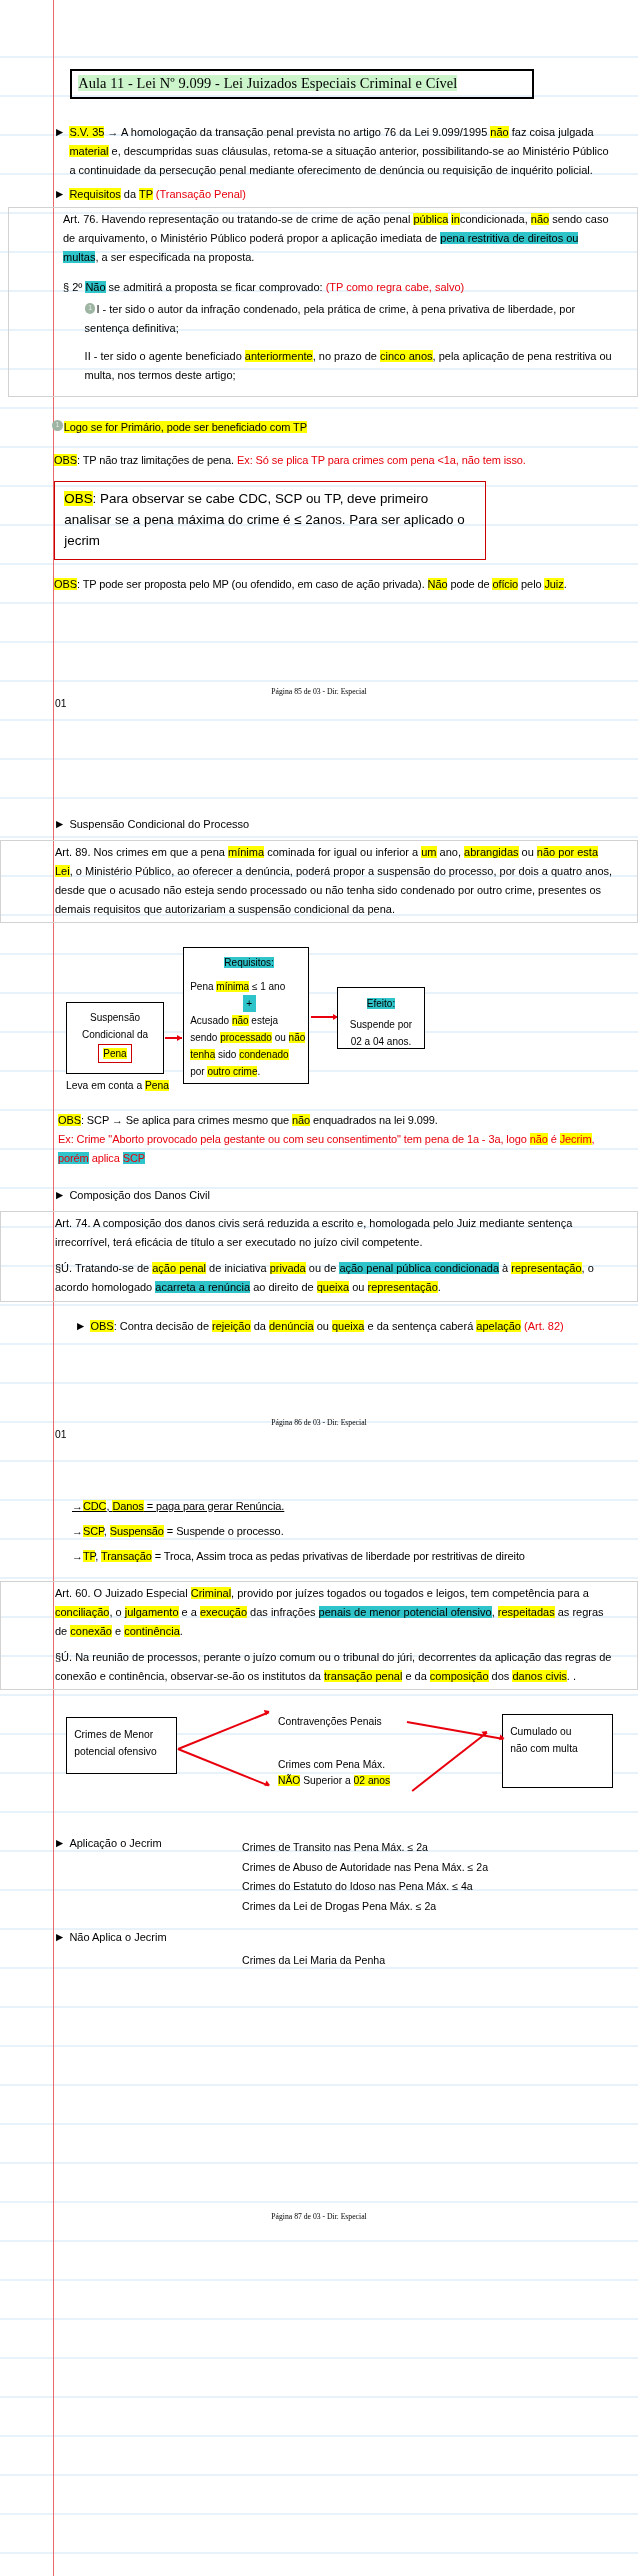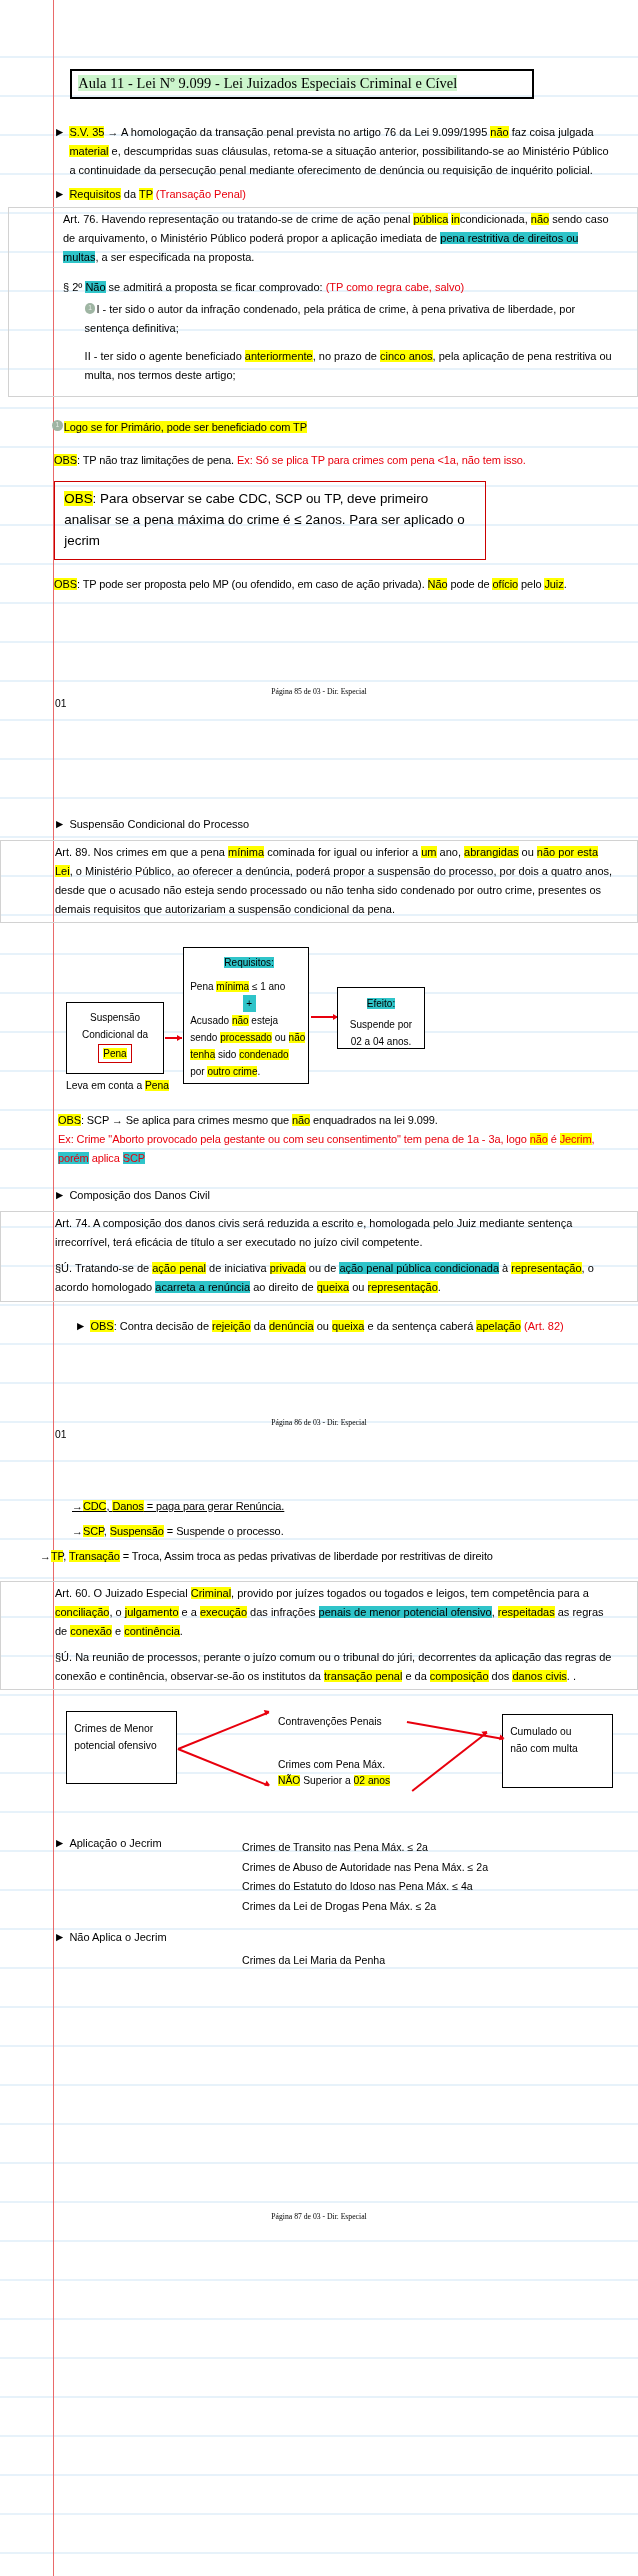--- a/index.html
+++ b/index.html
@@ -198,21 +198,21 @@
     background: #2fc4c9;
     padding: 0 3.6px;
   }
 
   
   .diagram2 {
     position: relative;
     height: 121px;
     margin-top: 6.2px;
   }
-  .d2-a { left: 66px; top: 15px; width: 111px; height: 73px; padding-top: 8.2px; text-align: left; padding-left: 7.2px; font-size:10.3px;}
+  .d2-a { left: 66px; top: 21px; width: 111px; height: 57px; padding-top: 8.2px; text-align: left; padding-left: 7.2px; font-size:10.3px;}
   .d2-c { left: 502px; top: 18px; width: 111px; height: 74px; padding-top: 8.2px; text-align: left; padding-left: 7.2px; font-size:10.3px;}
   .d2-lbl {
     position: absolute;
     font-size: 10.3px;
     line-height: 16px;
   }
   .d2-l1 { left: 278px; top: 18px; }
   .d2-l2 { left: 278px; top: 61px; }
   .diag-line {
     position: absolute;
@@ -365,21 +365,21 @@
     <div class="page-num">01</div>
 
     <div style="height:54px"></div>
 
     <div class="blk body-txt" style="padding-left:72px;text-decoration:underline;"><span>→</span><span class="hl">CDC</span><span>, </span><span class="hl">Danos</span><span> = paga para gerar Renúncia.</span></div>
 
     <div style="height:6.2px"></div>
     <div class="blk body-txt" style="padding-left:72px;"><span>→</span><span class="hl">SCP</span><span>, </span><span class="hl">Suspensão</span><span> = Suspende o processo.</span></div>
 
     <div style="height:6.2px"></div>
-    <div class="blk body-txt" style="padding-left:40px;"><span>→</span><span class="hl">TP</span><span>, </span><span class="hl">Transação</span><span> = Troca, Assim troca as pedas privativas de liberdade por restritivas de direito</span></div>
+    <div class="blk body-txt" style="padding-left:72px;"><span>→</span><span class="hl">TP</span><span>, </span><span class="hl">Transação</span><span> = Troca, Assim troca as pedas privativas de liberdade por restritivas de direito</span></div>
 
     <div class="law-block" style="padding-left:54px; margin-top:15.5px;">
       <div><span>Art. 60.  O Juizado Especial </span><span class="hl">Criminal</span><span>, provido por juízes togados ou togados e leigos, tem competência para a </span><span class="hl">conciliação</span><span>, o </span><span class="hl">julgamento</span><span> e a </span><span class="hl">execução</span><span> das infrações </span><span class="hlc">penais de menor potencial ofensivo</span><span>, </span><span class="hl">respeitadas</span><span> as regras de </span><span class="hl">conexão</span><span> e </span><span class="hl">continência</span><span>.</span></div>
       <div style="height:6.2px"></div>
       <div><span>§Ú. Na reunião de processos, perante o juízo comum ou o tribunal do júri, decorrentes da aplicação das regras de conexão e continência, observar-se-ão os institutos da </span><span class="hl">transação penal</span><span> e da </span><span class="hl">composição</span><span> dos </span><span class="hl">danos civis</span><span>. .</span></div>
     </div>
 
     <div class="diagram2">
       <div class="dbox d2-a">
         <div>Crimes de Menor</div>

